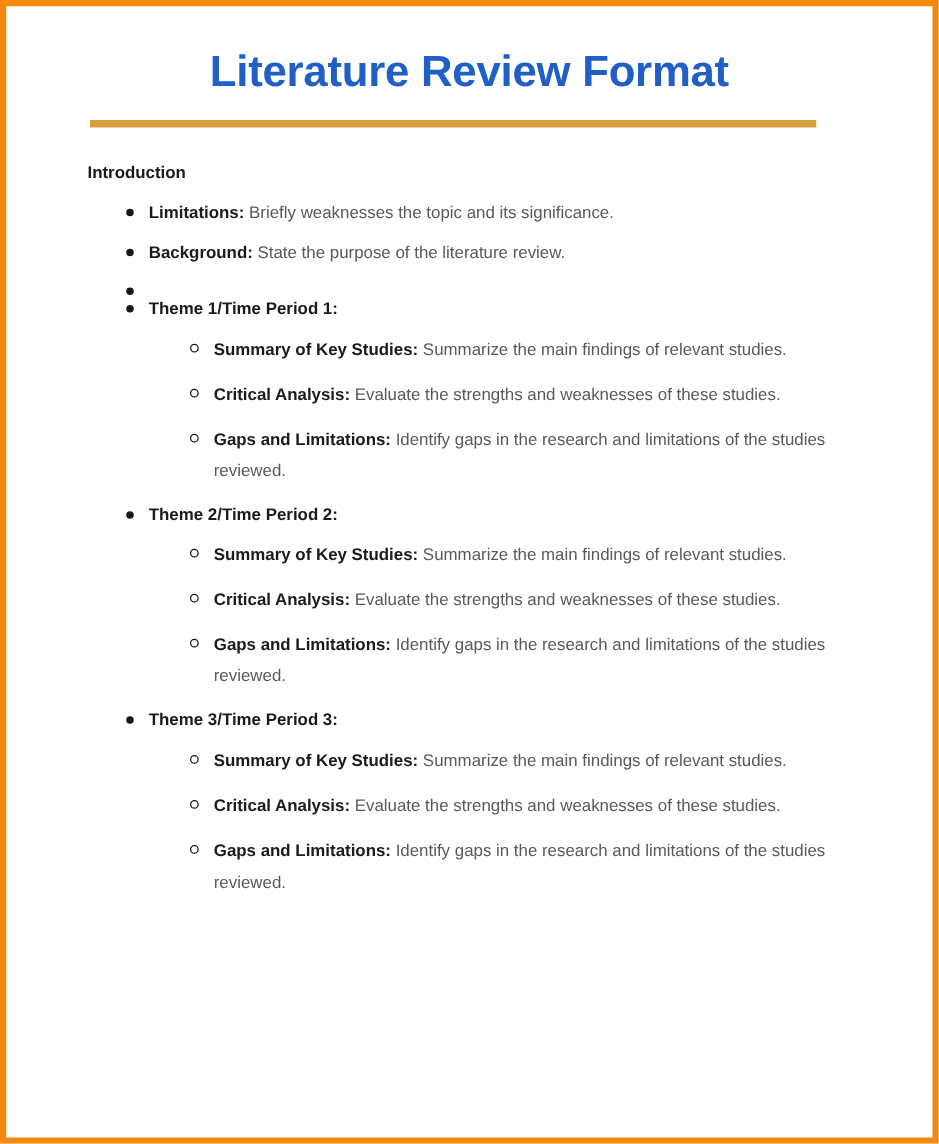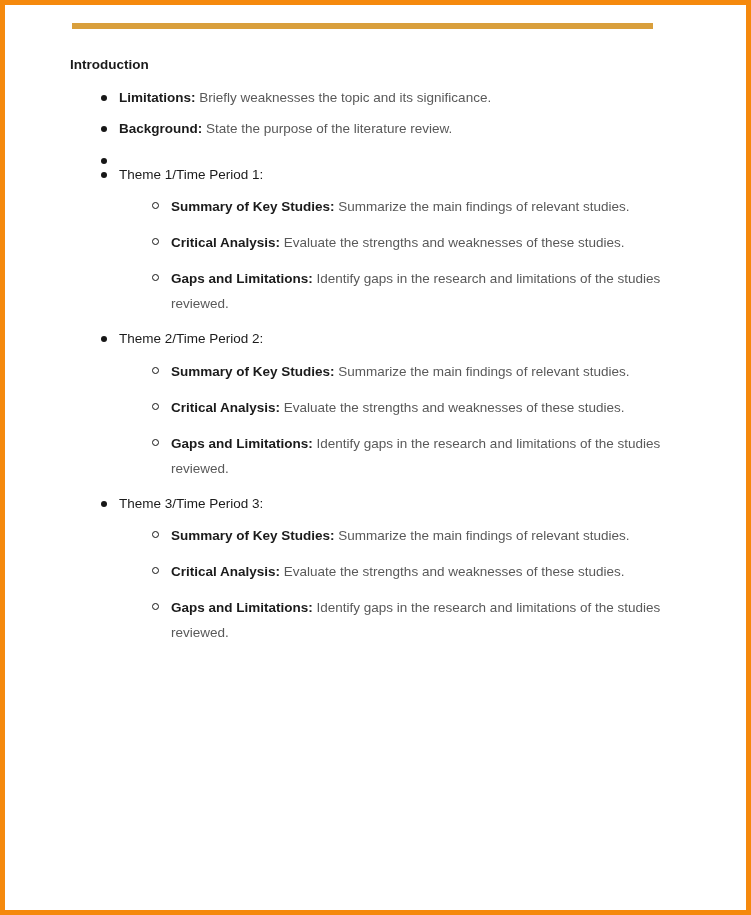--- a/index.html
+++ b/index.html
@@ -110,21 +110,21 @@
     line-height: 1.45;
   }
 
   .lbl {
     font-weight: bold;
     color: #1b1b1b;
   }
 
   .theme-label {
     font-size: 13.5px;
-    font-weight: normal;
+    font-weight: bold;
     color: #1b1b1b;
     line-height: 1.45;
   }
 
   
   ul.level2 {
     list-style: none;
     margin: 0;
     padding: 0;
     padding-top: 11px;
@@ -144,20 +144,21 @@
     display: block;
     line-height: 1.85;
   }
 </style>
 </head>
 <body>
 
 <div id="page">
   <div id="inner">
 
+    <h1 class="doc-title">Literature Review Format</h1>
 
     <div class="title-rule"></div>
 
     <h2 class="section-heading">Introduction</h2>
 
     <ul class="level1">
       <li class="l1-item">
         <span class="bullet-filled"></span>
         <span class="line-text"><span class="lbl">Limitations:</span><span> Briefly weaknesses the topic and its significance.</span></span>
       </li>

